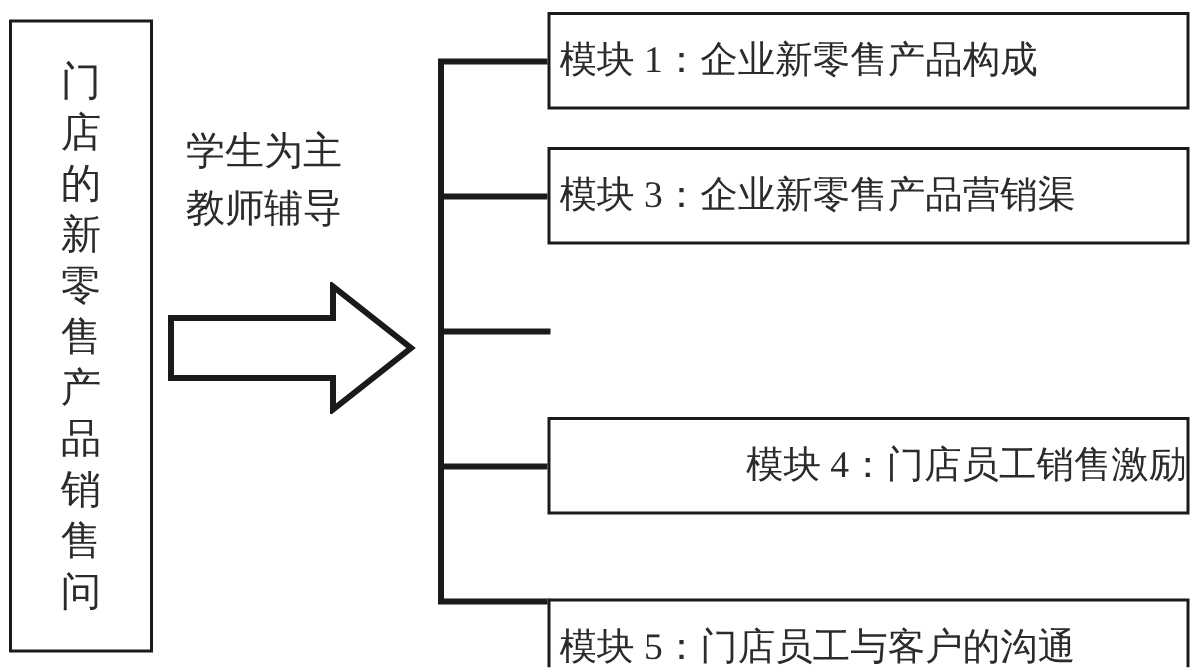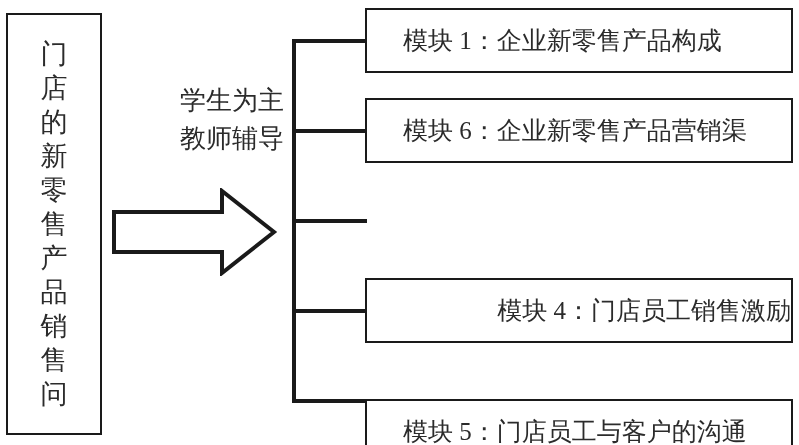--- a/index.html
+++ b/index.html
@@ -46,21 +46,21 @@
     white-space: pre-line;
     text-align: center;
   }
 
   
   .mid-caption {
     position: absolute;
     left: 124px;
     top: 82px;
     width: 160px;
-    text-align: right;
+    text-align: left;
     font-size: 26px;
     line-height: 38px;
     color: #2b2b2b;
     white-space: pre-line;
   }
 
   
   .arrow {
     position: absolute;
     left: 110px;
@@ -84,21 +84,21 @@
     left: 365px;
     width: 428px;
     height: 65px;
     border: 2px solid #1a1a1a;
     background: #ffffff;
     box-sizing: border-box;
     display: flex;
     align-items: center;
   }
   .module-label {
-    padding-left: 36px;
+    padding-left: 6px;
     font-size: 25px;
     line-height: 30px;
     color: #2b2b2b;
     white-space: nowrap;
   }
   .m1 { top: 8px; }
   .m2 { top: 98px; }
   .m3 { top: 188px; }
   .m4 { top: 278px; justify-content: flex-end; }
   .m5 { top: 368px; margin-top: 31px; }
@@ -132,21 +132,21 @@
       <line x1="4" y1="311" x2="79" y2="311" stroke="#1a1a1a" stroke-width="4"></line>
       <line x1="4" y1="401" x2="79" y2="401" stroke="#1a1a1a" stroke-width="4"></line>
     </svg>
   </div>
 
   <div class="module-box m1">
     <span class="module-label">模块 1：企业新零售产品构成</span>
   </div>
 
   <div class="module-box m2">
-    <span class="module-label">模块 6：企业新零售产品营销渠</span>
+    <span class="module-label">模块 3：企业新零售产品营销渠</span>
   </div>
 
 
   <div class="module-box m4">
     <span class="module-label">模块 4：门店员工销售激励</span>
   </div>
 
   <div class="module-box m5">
     <span class="module-label">模块 5：门店员工与客户的沟通</span>
   </div>

